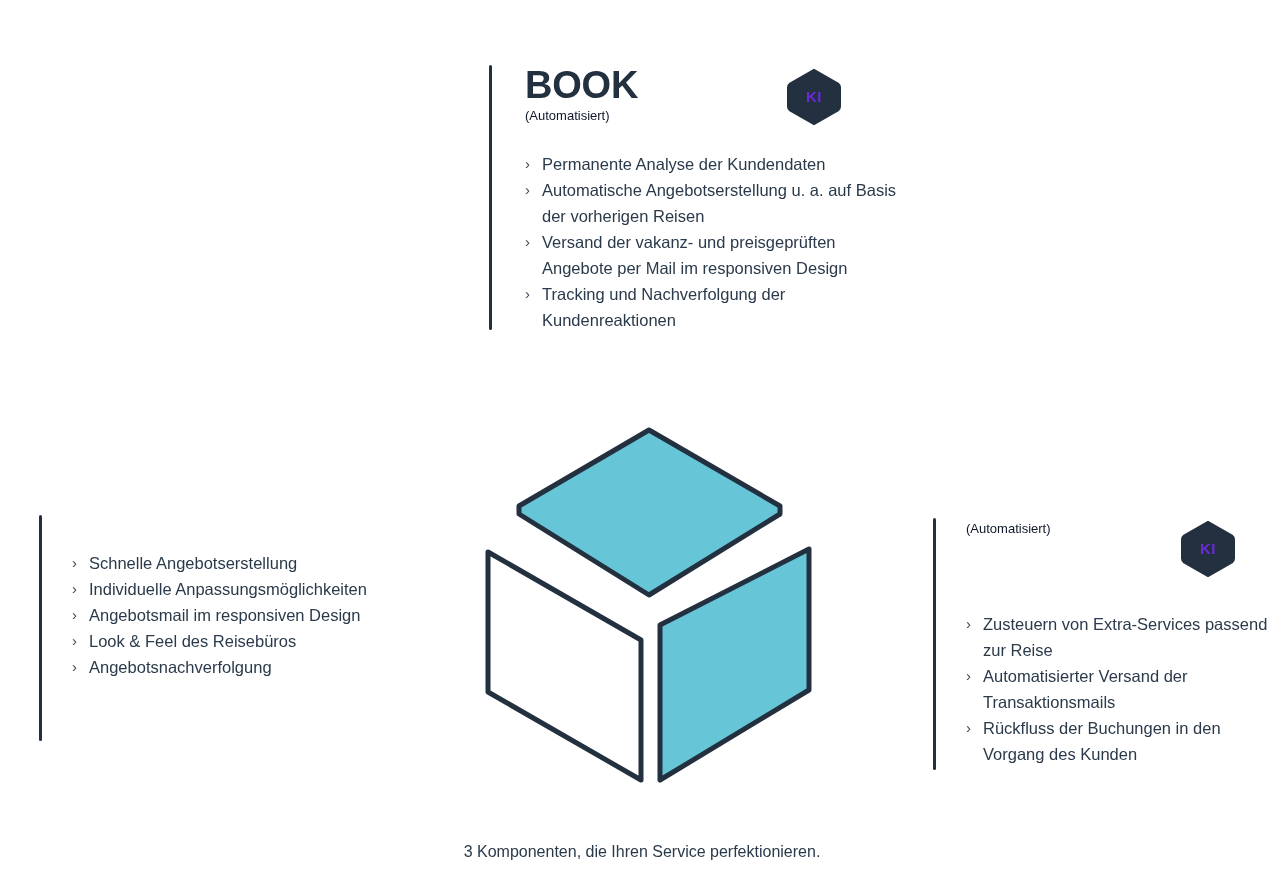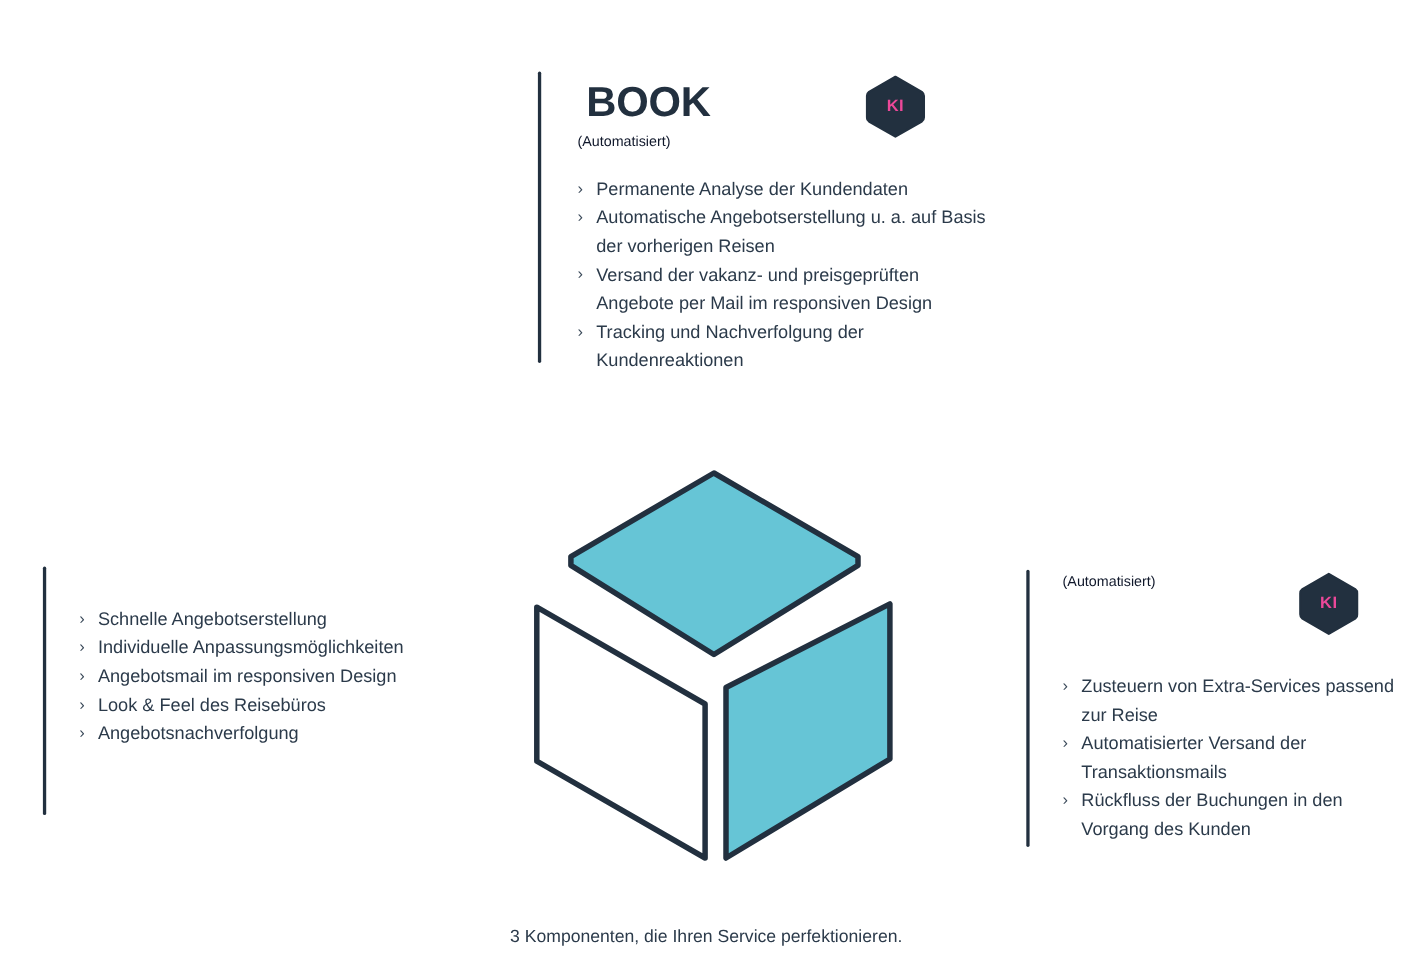--- a/index.html
+++ b/index.html
@@ -43,21 +43,21 @@
   .title-row {
     position: relative;
     height: 52px;
   }
   .panel-title {
     font-size: 38px;
     font-weight: 700;
     letter-spacing: -0.2px;
     line-height: 40px;
     color: #22303f;
-    margin: 8px;
+    margin: 0;
     white-space: nowrap;
   }
   .panel-sub {
     font-size: 13px;
     font-weight: 400;
     line-height: 16px;
     color: #0f172a;
     margin: 3px 0 0 0;
     white-space: nowrap;
   }
@@ -75,21 +75,21 @@
   }
   .ki-badge .ki-text {
     position: absolute;
     inset: 0;
     display: flex;
     align-items: center;
     justify-content: center;
     font-size: 15px;
     font-weight: 600;
     letter-spacing: 0.4px;
-    color: #ec4899;
+    color: #6d28d9;
     padding-bottom: 1px;
     box-sizing: border-box;
   }
 
   
   ul.bullets {
     list-style: none;
     margin: 0;
     padding: 0;
     font-size: 16.5px;

